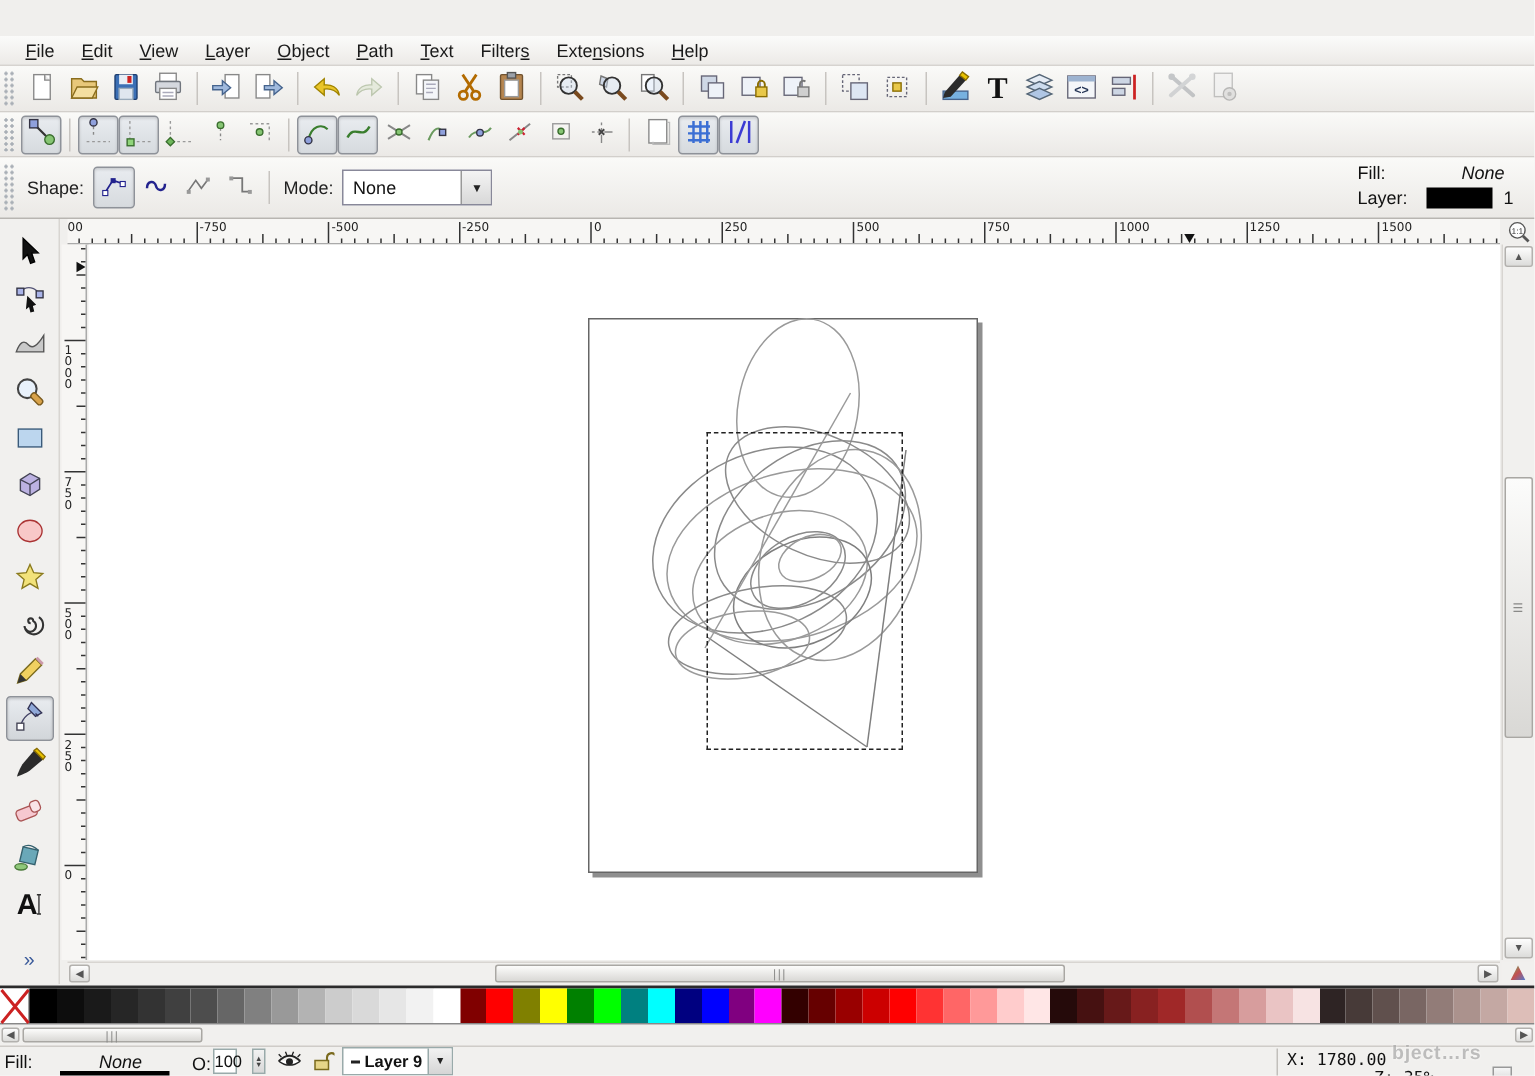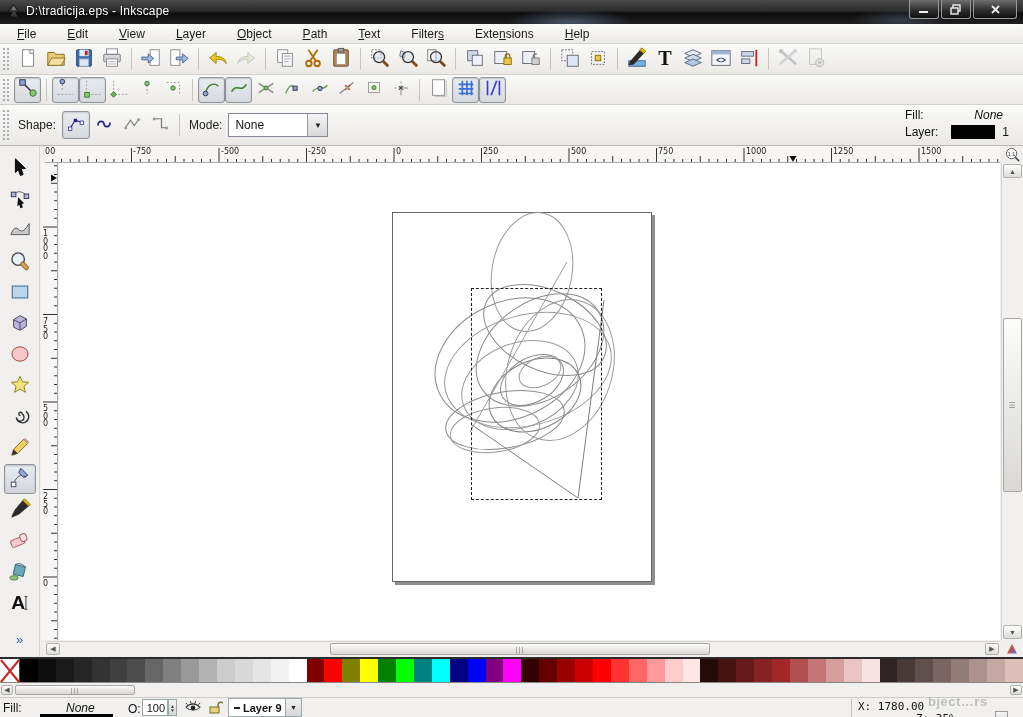--- a/index.html
+++ b/index.html
@@ -17,21 +17,21 @@
   #titlebar .apptitle { position:absolute; left:26px; top:4px; font-size:12px; text-shadow:0 1px 2px #000; letter-spacing:.2px; }
   #app-icon { position:absolute; left:5px; top:3px; }
   #winbtns { position:absolute; right:6px; top:0; height:19px; display:flex; }
   .winbtn { width:30px; height:19px; background:linear-gradient(180deg,#6e6e6e,#2f2f2f 55%,#101010);
     border:1px solid #9a9a9a; border-top:none; display:flex; align-items:center; justify-content:center;
     border-radius:0 0 3px 3px; margin-left:2px; }
   .winbtn.close { width:44px; }
 
   
   #menubar { position:absolute; left:0; top:24px; width:1023px; height:20px;
-    background:linear-gradient(180deg,#fbfbfa,#eceae7); border-bottom:1px solid #d6d3cf; display:flex; align-items:center; padding-left:8px;gap:13px; }
+    background:linear-gradient(180deg,#fbfbfa,#eceae7); border-bottom:1px solid #d6d3cf; display:flex; align-items:center; padding-left:8px; }
   .menu-item { padding:2px 9px; color:#1a1a1a; }
   .menu-item u { text-decoration:underline; }
 
   
   .toolbar { position:absolute; left:0; width:1023px; background:linear-gradient(180deg,#fafaf8,#ebe9e6); border-bottom:1px solid #d2cfcb; display:flex; align-items:center; }
   #toolbar-main { top:44px; height:31px; }
   #toolbar-snap { top:75px; height:30px; }
   #toolbar-options { top:105px; height:41px; border-bottom:1px solid #b8b5b1; }
   .gripper { width:8px; height:80%; margin:0 4px 0 2px;
     background-image:radial-gradient(circle at 2px 2px,#a9afb6 1px,transparent 1.2px);
@@ -85,66 +85,39 @@
   .swatch { flex:1 1 auto; height:100%; }
   .swatch-none { flex:0 0 20px; position:relative; background:#fff; border-right:1px solid #444; }
   #palette-scroll { position:absolute; left:0; top:684px; width:1023px; height:13px; background:#f1f0ee; }
 
   
   #statusbar { position:absolute; left:0; top:697px; width:1023px; height:22px; background:#f1f0ee; border-top:1px solid #cfccc8; font-size:12px; color:#111; }
   #sb-fill-label { position:absolute; left:3px; top:3px; }
   #sb-fill-value { position:absolute; left:66px; top:3px; font-style:italic; }
   #sb-stroke-bar { position:absolute; left:40px; top:16px; width:73px; height:6px; background:#000; }
   #sb-opacity-label { position:absolute; left:128px; top:4px; }
-  #sb-opacity-box { position:absolute; left:142px; top:1px; width:26px; height:17px; background:#fff; border:1px solid #9aa; text-align:right; padding:2px 2px 0 0; font-size:11px; }
+  #sb-opacity-box { position:absolute; left:142px; top:1px; width:16px; height:17px; background:#fff; border:1px solid #9aa; text-align:right; padding:2px 2px 0 0; font-size:11px; }
   .mini-spin { position:absolute; width:9px; height:17px; top:1px; background:linear-gradient(180deg,#f2f2f2,#d8d8d8); border:1px solid #9aa; display:flex; flex-direction:column; align-items:center; justify-content:center; font-size:5px; color:#444; line-height:4px; }
   #sb-eye { position:absolute; left:184px; top:1px; }
   #sb-lock { position:absolute; left:207px; top:1px; }
   #sb-layer-combo { position:absolute; left:228px; top:0; width:74px; height:19px; display:flex; align-items:center; background:#fff; border:1px solid #9aa; }
   #sb-layer-dash { width:6px; height:2px; background:#222; margin:0 3px 0 5px; }
   #sb-layer-name { font-weight:bold; font-size:11px; flex:1; }
   #sb-layer-arrow { width:16px; height:100%; background:linear-gradient(180deg,#f2f2f2,#d5d5d5); border-left:1px solid #9aa; display:flex; align-items:center; justify-content:center; font-size:7px; color:#222; }
   #sb-sep1 { position:absolute; left:851px; top:1px; width:1px; height:20px; background:#c2bfbb; }
   #sb-x { position:absolute; left:858px; top:2px; font-family:"DejaVu Sans Mono", monospace; font-size:11px; }
   #sb-z { position:absolute; left:916px; top:14px; font-family:"DejaVu Sans Mono", monospace; font-size:11px; }
   #sb-z-icon { position:absolute; left:995px; top:13px; width:13px; height:12px; background:linear-gradient(180deg,#f6f6f6,#d5d5d5); border:1px solid #999; }
   #watermark { position:absolute; left:928px; top:694px; font-size:13px; font-weight:bold; color:rgba(140,140,140,.55); letter-spacing:.5px; text-shadow:0 0 2px rgba(255,255,255,.8); z-index:50; }
 </style>
 </head>
 <body>
 
 <div id="app">
 
-  <div id="titlebar">
-    <span id="app-icon">
-      <svg width="17" height="17" viewBox="0 0 24 24">
-          <path d="M12 2 L20 13 L15 12 L18 20 L7 19 L10 13 L4 12 Z" fill="#3a3a3a" stroke="#111"></path>
-          <path d="M12 4 L16 10 L9 10 Z" fill="#777"></path>
-        </svg>
-    </span>
-    <span class="apptitle">D:\tradicija.eps - Inkscape</span>
-    <div id="winbtns">
-      <div class="winbtn">
-          <svg width="12" height="10" viewBox="0 0 12 10">
-            <rect x="1" y="7" width="9" height="2" fill="#eee"></rect>
-          </svg>
-        </div>
-      <div class="winbtn">
-          <svg width="12" height="11" viewBox="0 0 12 11">
-            <rect x="3" y="1" width="7" height="6" fill="none" stroke="#eee" stroke-width="1.4"></rect>
-            <rect x="1" y="4" width="7" height="6" fill="#3a3a3a" stroke="#eee" stroke-width="1.4"></rect>
-          </svg>
-        </div>
-      <div class="winbtn close">
-          <svg width="11" height="11" viewBox="0 0 11 11">
-            <path d="M2 2 L9 9 M9 2 L2 9" stroke="#eee" stroke-width="1.8"></path>
-          </svg>
-        </div>
-    </div>
-  </div>
 
   <div id="menubar">
       <div class="menu-item"><u>F</u>ile</div>
       <div class="menu-item"><u>E</u>dit</div>
       <div class="menu-item"><u>V</u>iew</div>
       <div class="menu-item"><u>L</u>ayer</div>
       <div class="menu-item"><u>O</u>bject</div>
       <div class="menu-item"><u>P</u>ath</div>
       <div class="menu-item"><u>T</u>ext</div>
       <div class="menu-item">Filter<u>s</u></div>

